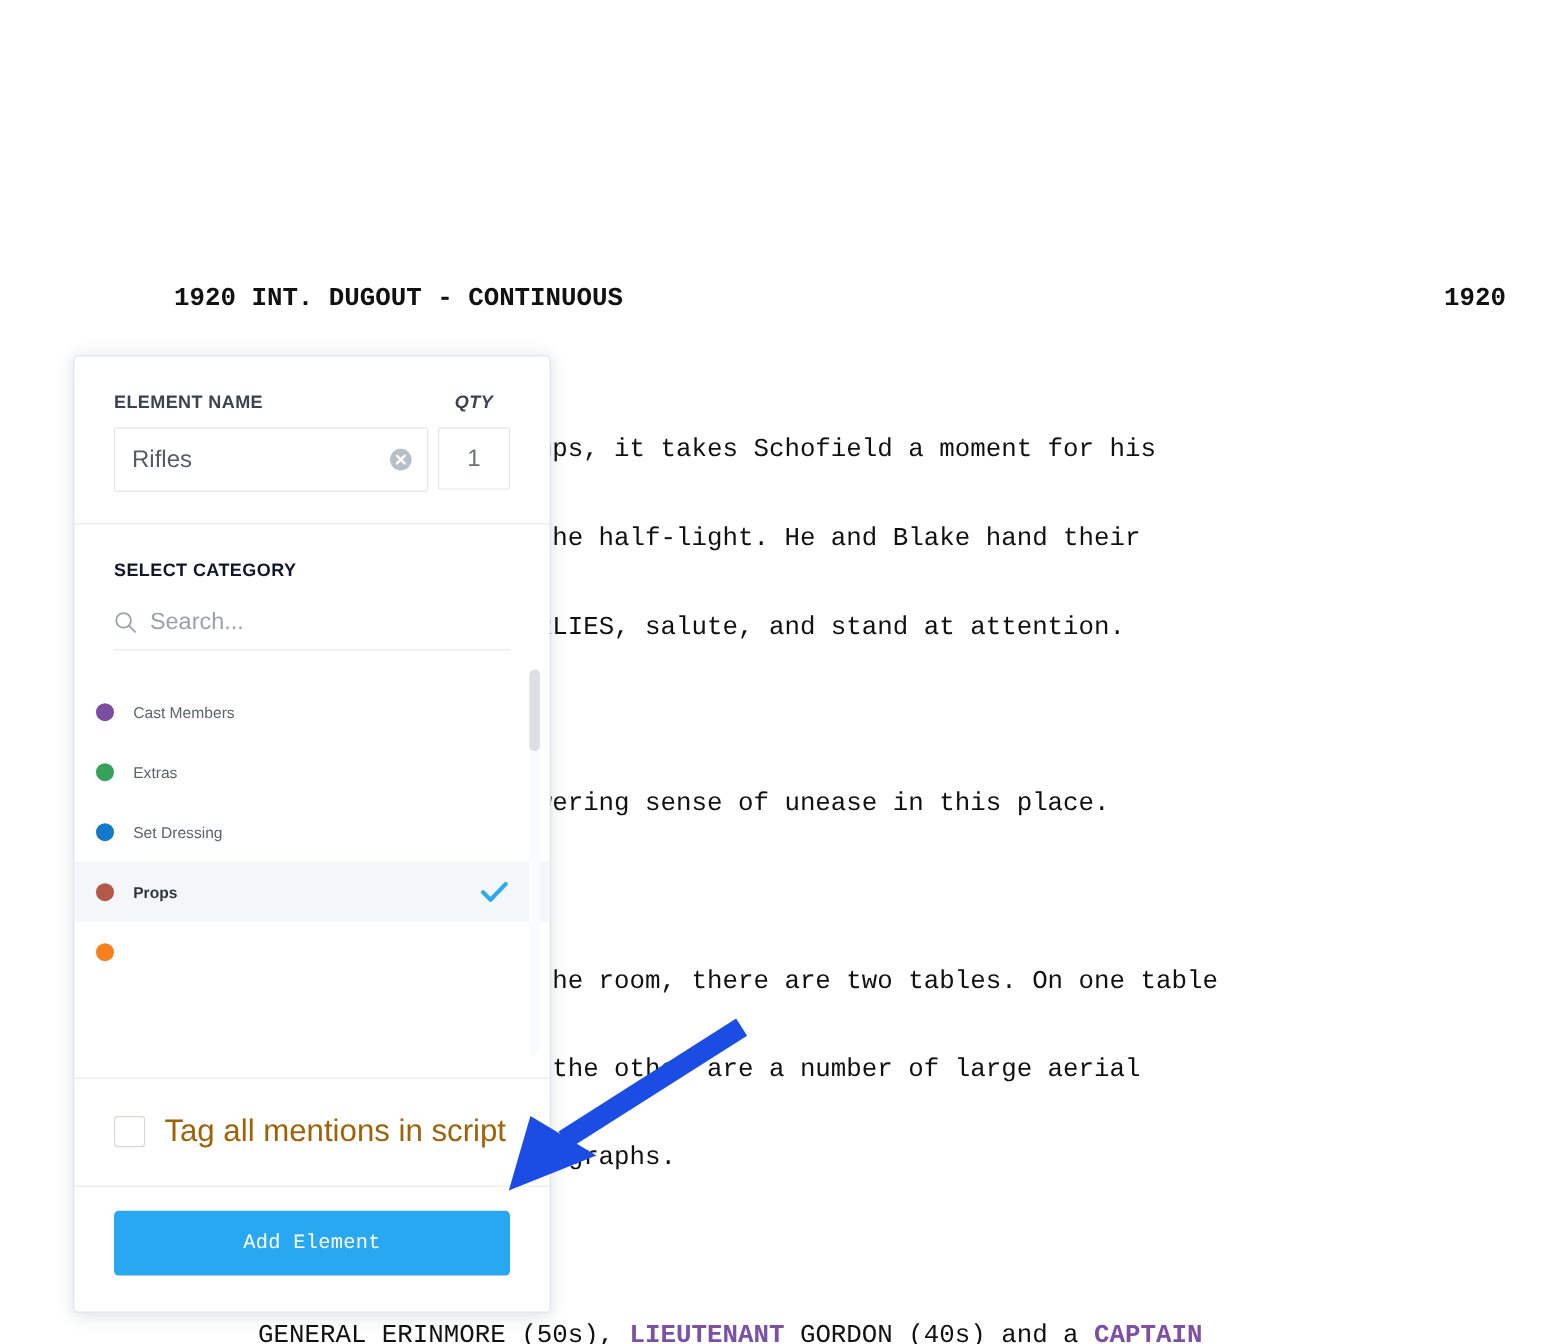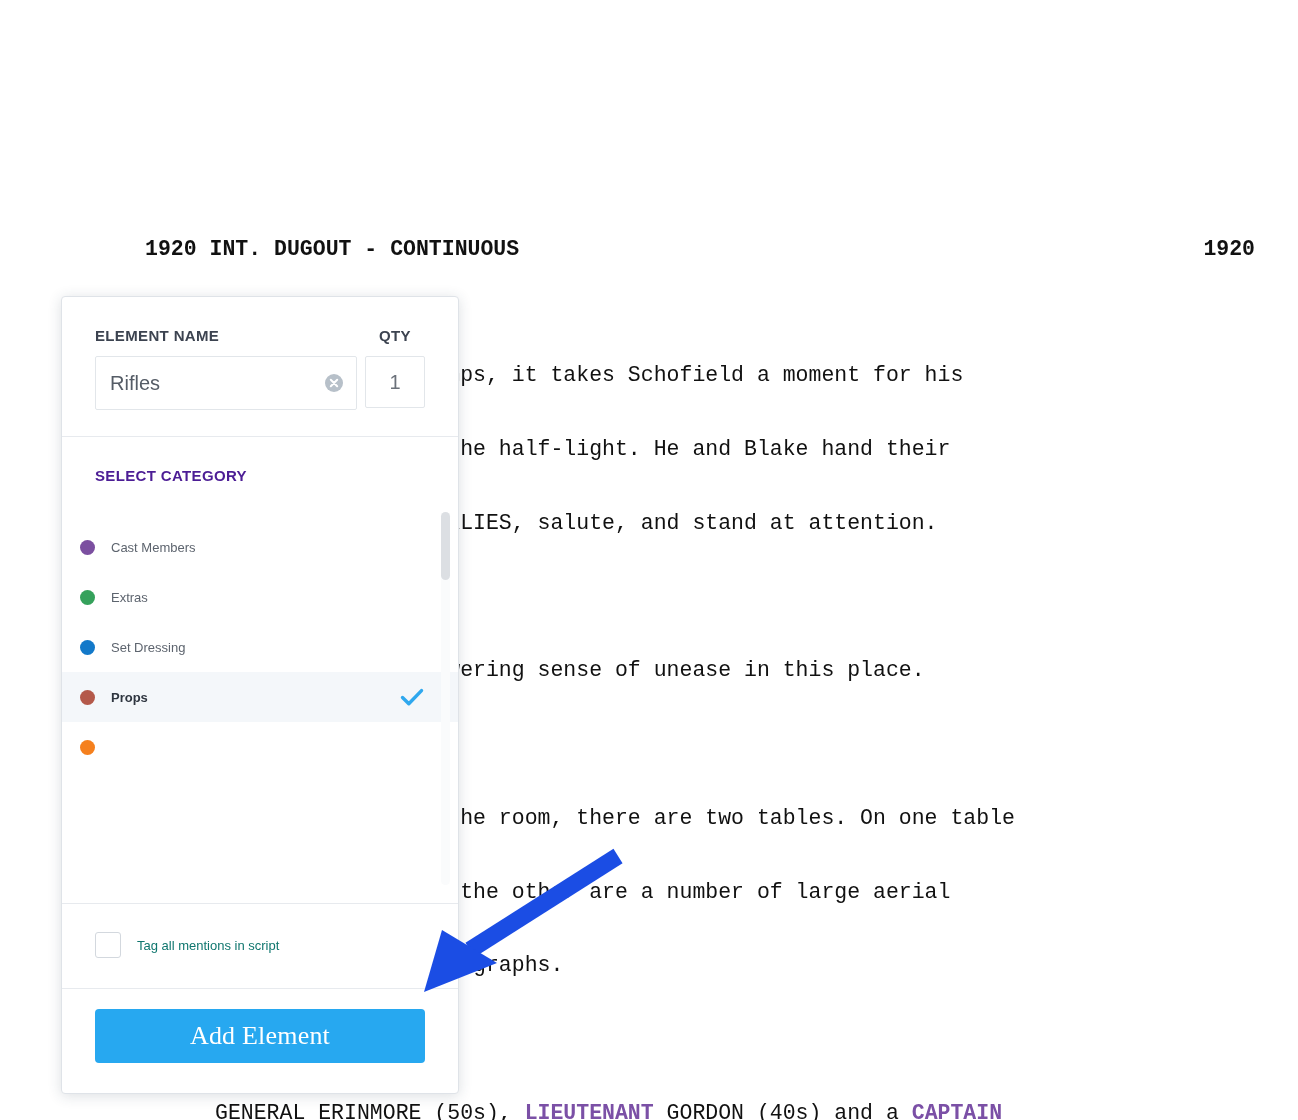--- a/index.html
+++ b/index.html
@@ -84,20 +84,21 @@
   .col-label {
     font-size: 15px;
     font-weight: bold;
     letter-spacing: 0.35px;
     color: #3c4350;
   }
   .col-label.name-col { flex: 1; }
   .col-label.qty-col {
     width: 60px;
     text-align: center;
+    font-style: italic;
   }
   .name-fields-row {
     display: flex;
     align-items: stretch;
     gap: 8px;
   }
   .name-input-wrap {
     flex: 1;
     position: relative;
     border: 1px solid #e2e6ea;
@@ -153,21 +154,21 @@
     flex: 1;
     display: flex;
     flex-direction: column;
     min-height: 0;
     border-bottom: 1px solid #e7eaee;
   }
   .cat-title {
     font-size: 15px;
     font-weight: bold;
     letter-spacing: 0.35px;
-    color: #4c1d95;
+    color: #0f172a;
     padding: 0 33px;
     margin-bottom: 22px;
   }
   .cat-search-row {
     margin: 0 33px 10px 33px;
     display: flex;
     align-items: center;
     border-bottom: 1px solid #e2e6ea;
     padding-bottom: 10px;
   }
@@ -258,37 +259,37 @@
     height: 26px;
     border: 1px solid #d3d8de;
     border-radius: 3px;
     background: #fff;
     margin-right: 16px;
     flex: 0 0 auto;
     cursor: pointer;
     box-sizing: border-box;
   }
   .tag-label {
-    font-size: 13px;
-    color: #0f766e;
+    font-size: 26px;
+    color: #a16207;
   }
 
   .sec-footer {
     padding: 20px 33px 30px 33px;
   }
   .add-btn {
     display: block;
     width: 100%;
     height: 54px;
     background: #27a8f0;
     color: #ffffff;
     border: none;
     border-radius: 4px;
-    font-family: Liberation Serif, serif;
-    font-size: 26px;
+    font-family: Liberation Mono, monospace;
+    font-size: 17px;
     cursor: pointer;
     letter-spacing: 0.2px;
   }
 
   
   #arrow-annotation {
     position: absolute;
     left: 0; top: 0;
     width: 1298px; height: 1120px;
     pointer-events: none;
@@ -359,20 +360,29 @@
       </div>
       <div class="qty-input-wrap">
         <input class="qty-input" type="text" value="1" style="">
       </div>
     </div>
   </div>
 
   <div class="modal-section sec-category">
     <div class="cat-title">SELECT CATEGORY</div>
 
+    <div class="cat-search-row">
+      <span class="search-icon">
+        <svg viewBox="0 0 19 19" width="19" height="19">
+          <circle cx="8" cy="8" r="6.1" fill="none" stroke="#9aa1ab" stroke-width="1.5"></circle>
+          <line x1="12.4" y1="12.4" x2="17.6" y2="17.6" stroke="#9aa1ab" stroke-width="1.5" stroke-linecap="round"></line>
+        </svg>
+      </span>
+      <input class="cat-search-input" type="text" placeholder="Search..." style="">
+    </div>
 
     <div class="cat-list-wrap">
       <ul class="cat-list" id="cat-list">
           <li class="cat-item">
             <span class="cat-dot" style="background: rgb(123, 79, 160);"></span>
             <span class="cat-label">Cast Members</span>
           </li>
           <li class="cat-item">
             <span class="cat-dot" style="background: rgb(53, 161, 91);"></span>
             <span class="cat-label">Extras</span>

